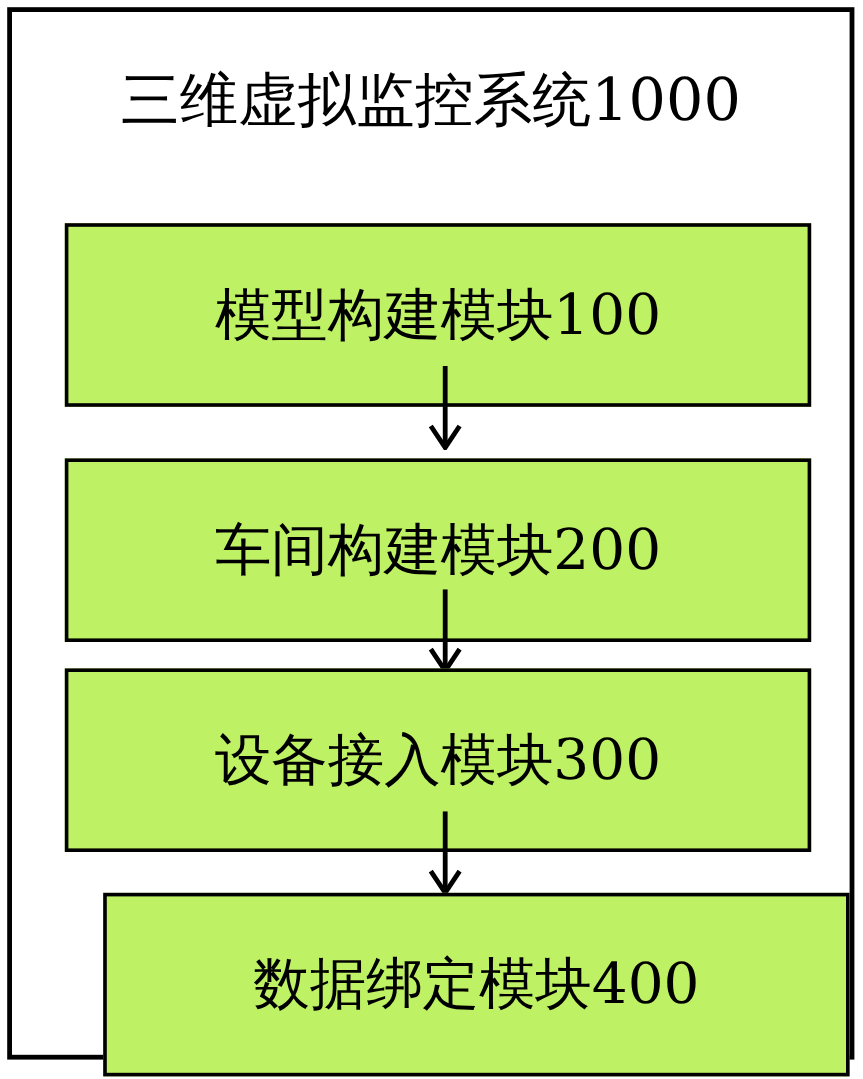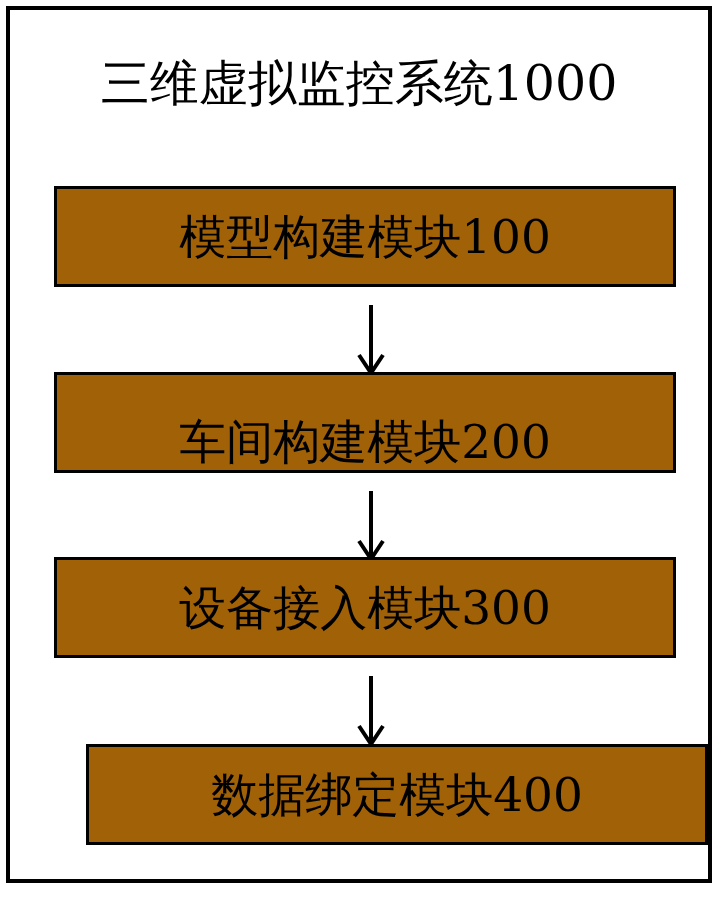--- a/index.html
+++ b/index.html
@@ -49,30 +49,30 @@
     white-space: nowrap;
     font-weight: 400;
     color: #000000;
   }
 
   
   .module-box {
     position: absolute;
     left: 44px;
     width: 622px;
-    height: 101px;
+    height: 153px;
     box-sizing: border-box;
     border: 3px solid #000000;
-    background: #a16207;
+    background: #bef264;
     display: flex;
     align-items: center;
     justify-content: center;
   }
   .module-box.b1 { top: 176px; }
-  .module-box.b2 { top: 362px; align-items: flex-end; }
+  .module-box.b2 { top: 372px; }
   .module-box.b3 { top: 547px; }
   .module-box.b4 { top: 734px; margin-left: 32px; }
 
   .module-label {
     font-size: 47px;
     line-height: 56px;
     white-space: nowrap;
     letter-spacing: 0px;
     color: #000000;
   }

